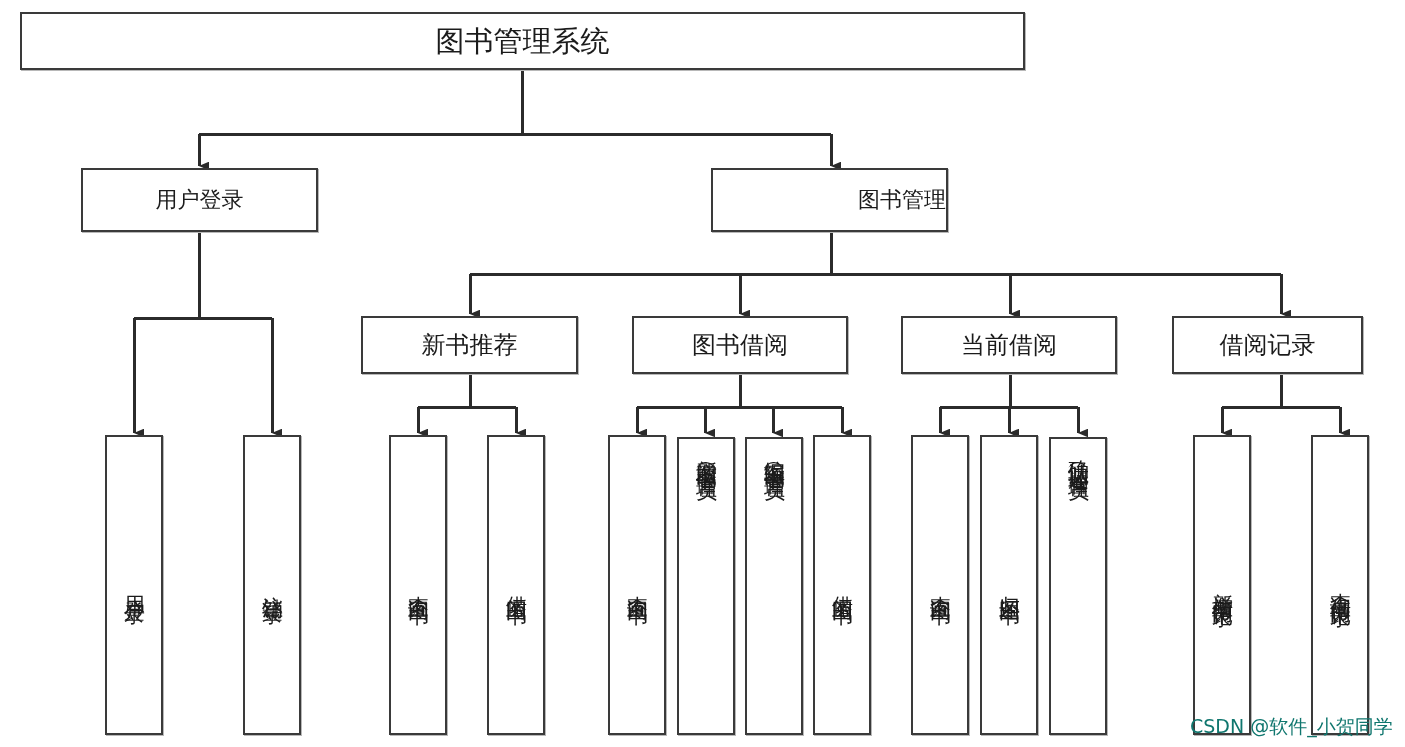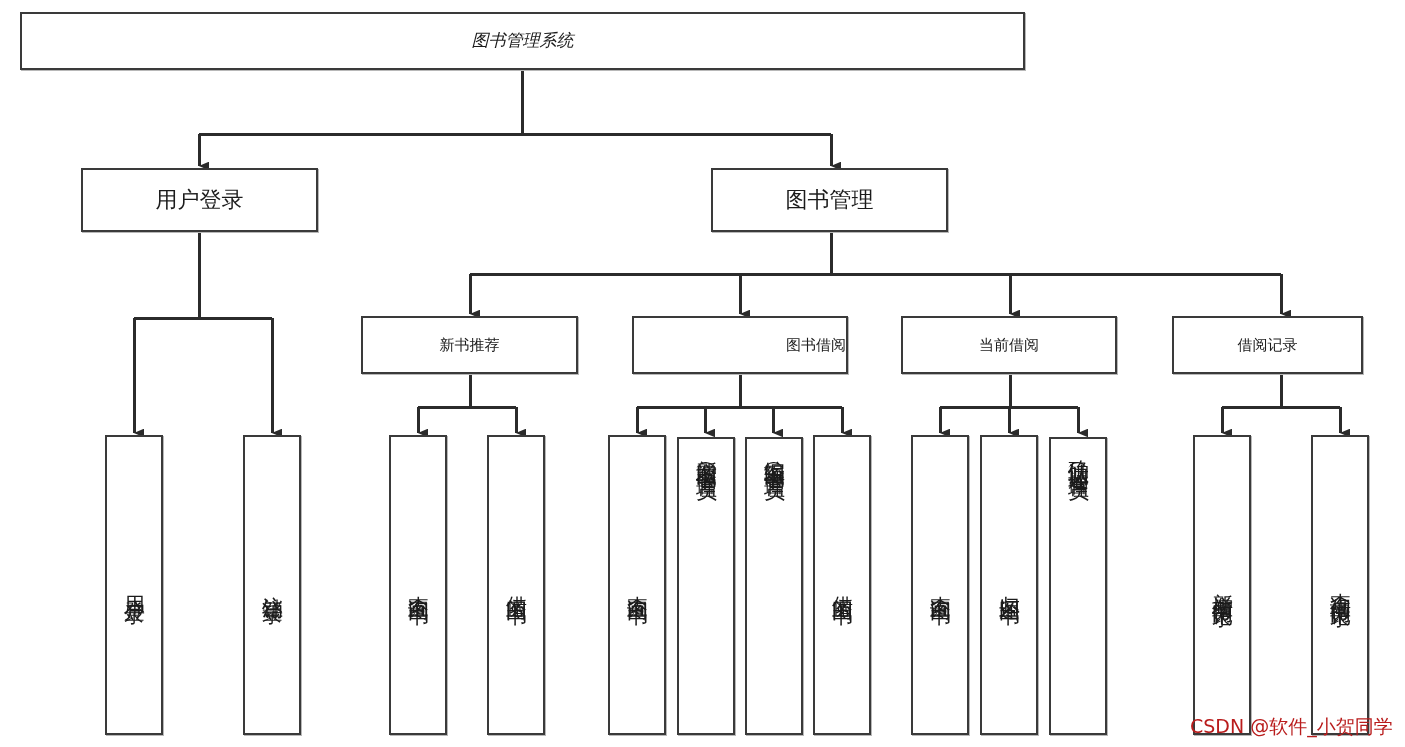--- a/index.html
+++ b/index.html
@@ -40,42 +40,42 @@
     justify-content: center;
     overflow: hidden;
   }
   .node-label {
     color: #1b1b1b;
     font-family: "DejaVu Sans", "Liberation Sans", sans-serif;
     text-align: center;
     line-height: 1.12;
     white-space: nowrap;
   }
-  .node-root .node-label   { font-size: 17px; font-style: italic; }
+  .node-root .node-label   { font-size: 29px; }
   .node-level2 .node-label { font-size: 22px; }
-  .node-level3 .node-label { font-size: 15px; }
+  .node-level3 .node-label { font-size: 24px; }
   .node-leaf {
     align-items: flex-start;
     justify-content: center;
     padding-top: 4px;
   }
   .node-leaf .node-label {
     font-size: 21px;
     writing-mode: vertical-rl;
     text-orientation: upright;
     letter-spacing: 3px;
     line-height: 1;
   }
   .node-leaf.leaf-centered {
     align-items: center;
     padding-top: 0;
   }
   .watermark {
     position: absolute;
-    color: #b91c1c;
+    color: #0f766e;
     font-size: 19px;
     font-family: "DejaVu Sans", "Liberation Sans", sans-serif;
     white-space: nowrap;
     pointer-events: none;
   }
 </style>
 </head>
 <body>
 
 <div id="diagram-root">
@@ -130,28 +130,28 @@
     </g>
   </svg>
 
   <div class="node-box node-root" style="left:20px; top:12px; width:1005px; height:58px;">
     <span class="node-label">图书管理系统</span>
   </div>
 
   <div class="node-box node-level2" style="left:81px; top:168px; width:237px; height:64px;">
     <span class="node-label">用户登录</span>
   </div>
-  <div class="node-box node-level2" style="left:711px; top:168px; width:237px; height:64px;">
+  <div class="node-box node-level2" style="left:711px; top:168px; width:237px; height:64px;justify-content:flex-end;">
     <span class="node-label">图书管理</span>
   </div>
 
   <div class="node-box node-level3" style="left:361px; top:316px; width:217px; height:58px;">
     <span class="node-label">新书推荐</span>
   </div>
-  <div class="node-box node-level3" style="left:632px; top:316px; width:216px; height:58px;justify-content:flex-end;">
+  <div class="node-box node-level3" style="left:632px; top:316px; width:216px; height:58px;">
     <span class="node-label">图书借阅</span>
   </div>
   <div class="node-box node-level3" style="left:901px; top:316px; width:216px; height:58px;">
     <span class="node-label">当前借阅</span>
   </div>
   <div class="node-box node-level3" style="left:1172px; top:316px; width:191px; height:58px;">
     <span class="node-label">借阅记录</span>
   </div>
 
   <div class="node-box node-leaf leaf-centered" style="left:105px; top:435px; width:58px; height:300px;">

